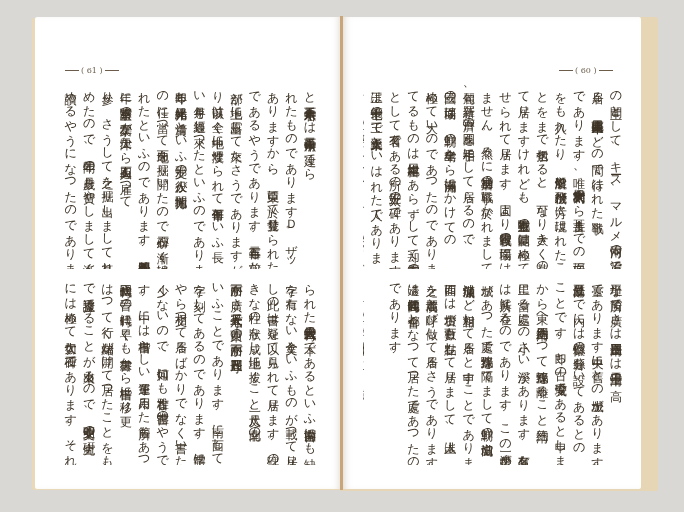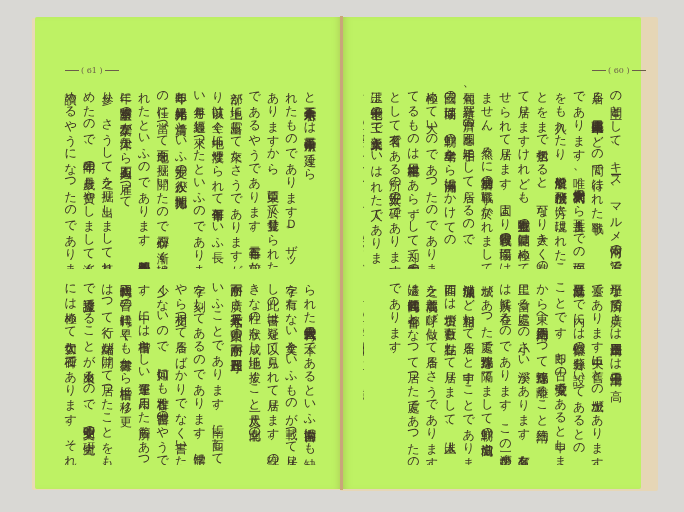--- a/index.html
+++ b/index.html
@@ -15,21 +15,21 @@
   .page-stack-left {
     position: absolute; left: 2px; top: 4px; width: 312px; height: 472px;
     background: #ead9b8; border-radius: 2px;
   }
   .page-stack-right {
     position: absolute; left: 310px; top: 3px; width: 318px; height: 474px;
     background: #e6d6b6; border-radius: 2px;
   }
   .page {
     position: absolute; top: 3px; height: 472px;
-    background: #bef264;
+    background: #ffffff;
   }
   .page.left { left: 5px; width: 306px; border-radius: 2px 0 0 2px;
     box-shadow: inset -6px 0 8px -6px rgba(120,90,50,0.35); }
   .page.right { left: 313px; width: 298px; border-radius: 0 2px 2px 0;
     box-shadow: inset 6px 0 8px -6px rgba(120,90,50,0.35); }
   .gutter {
     position: absolute; left: 310px; top: 2px; width: 3px; height: 474px;
     background: #c9a57a;
   }
   .folio {
@@ -91,21 +91,21 @@
         <p>三國時代や晉の時代に早くも隸書から楷書に移り更</p>
         <p>はつて行く端緖が開けて居つたことをも、此の石碑</p>
         <p>で證據立てることが出來るので、東亞文明の硏究上</p>
         <p>には極めて大切な石碑であります。それのみならず</p>
       </div>
   </div>
 
   <div class="gutter"></div>
 
   <div class="page right">
-    <div class="folio" style="left:249px;">
+    <div class="folio" style="left:216px;">
       <span class="rule"></span><span class="num">( <span>60</span> )</span><span class="rule"></span>
     </div>
     <div class="block" id="ru" style="left:20px; top:66px; width:262px; height:186px;">
         <p>の間主として、キース、マルメ兩河の沿岸で行はれて</p>
         <p>居る。南北十里東西二十里ほどの間で行はれた戰爭</p>
         <p>であります。唯、伊太利墺太利から土耳古までの場面</p>
         <p>をも入れたり、潜航艇や飛行機が方々に現はれたこ</p>
         <p>とをまで包括すると、可なり大きく其の範圍を廣め</p>
         <p>て居りますけれども、主戰舞臺の範圍は極めて局限</p>
         <p>せられて居ります。固より日露戰役の場面には及び</p>

